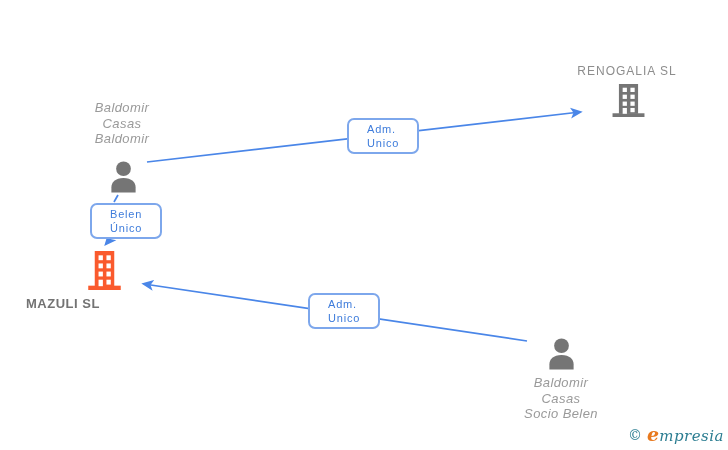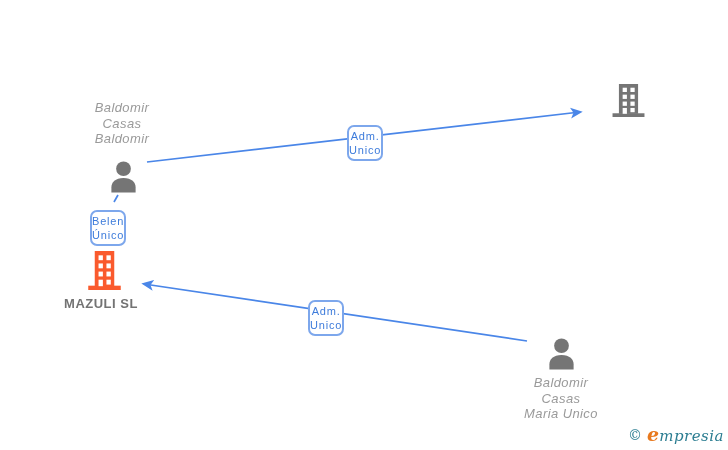--- a/index.html
+++ b/index.html
@@ -16,32 +16,31 @@
   .name{
     position:absolute;z-index:2;
     width:150px;text-align:center;
     color:#9a9a9a;font-size:13px;line-height:15.5px;letter-spacing:0.4px;font-style:italic;
   }
   .company-name-top{
     position:absolute;z-index:2;width:160px;text-align:center;
     color:#8d8d8d;font-size:12px;letter-spacing:1px;
   }
   .company-name-bottom{
-    position:absolute;z-index:2;width:150px;text-align:center;
+    position:absolute;z-index:2;width:150px;text-align:left;
     color:#737373;font-size:13px;font-weight:bold;letter-spacing:0.5px;
   }
   .rel-label{
     position:absolute;z-index:4;
     background:#ffffff;
     border:2px solid #7da7ec;
     border-radius:7px;
     color:#3e7cdb;font-size:11px;line-height:14px;letter-spacing:0.8px;
-    text-align:center;padding:2px 0;
+    text-align:left;padding:2px 18px;
     cursor:default;
-    margin-top:7px;
   }
   .watermark{
     position:absolute;z-index:5;right:4px;bottom:5px;
     font-family:"DejaVu Serif", serif;
     white-space:nowrap;
   }
   .watermark .copy{color:#2b7d91;font-size:14px;font-style:normal;vertical-align:1px;margin-right:5px;}
   .watermark .brand-e{color:#e8791e;font-size:19px;font-style:italic;font-weight:bold;}
   .watermark .brand-rest{color:#2b7d91;font-size:15px;font-style:italic;letter-spacing:0.5px;}
 </style>
@@ -67,20 +66,21 @@
     <div>Casas</div>
     <div>Baldomir</div>
   </div>
   <div class="node" style="left:108px;top:160px;">
     <svg class="icon" width="31" height="33" viewBox="0 0 32 34">
       <circle cx="16" cy="9" r="7.6" fill="#757575"></circle>
       <path d="M16 18.5 c-8.5 0 -12.5 4.5 -12.5 9.5 v5.5 h25 v-5.5 c0 -5 -4 -9.5 -12.5 -9.5 z" fill="#757575"></path>
     </svg>
   </div>
 
+  <div class="company-name-top" style="left:547px;top:64px;">RENOGALIA SL</div>
   <div class="node" style="left:610px;top:84px;">
     <svg class="icon" width="37" height="33" viewBox="0 0 34 31">
       <rect x="2" y="27.5" width="30" height="3.5" fill="#757575"></rect>
       <rect x="8" y="0" width="18" height="28" fill="#757575"></rect>
       <rect x="11.5" y="3.5" width="4" height="4" fill="#ffffff"></rect>
       <rect x="18.8" y="3.5" width="4" height="4" fill="#ffffff"></rect>
       <rect x="11.5" y="10" width="4" height="4" fill="#ffffff"></rect>
       <rect x="18.8" y="10" width="4" height="4" fill="#ffffff"></rect>
       <rect x="11.5" y="16.5" width="4" height="4" fill="#ffffff"></rect>
       <rect x="18.8" y="16.5" width="4" height="4" fill="#ffffff"></rect>
@@ -107,21 +107,21 @@
 
   <div class="node" style="left:546px;top:337px;">
     <svg class="icon" width="31" height="33" viewBox="0 0 32 34">
       <circle cx="16" cy="9" r="7.6" fill="#757575"></circle>
       <path d="M16 18.5 c-8.5 0 -12.5 4.5 -12.5 9.5 v5.5 h25 v-5.5 c0 -5 -4 -9.5 -12.5 -9.5 z" fill="#757575"></path>
     </svg>
   </div>
   <div class="name" style="left:486px;top:375px;">
     <div>Baldomir</div>
     <div>Casas</div>
-    <div>Maria Unico</div>
+    <div>Socio Belen</div>
   </div>
 
   <div class="rel-label" style="left:90px;top:203px;">
     <div>Belen</div>
     <div>Único</div>
   </div>
   <div class="rel-label" style="left:347px;top:118px;">
     <div>Adm.</div>
     <div>Unico</div>
   </div>

